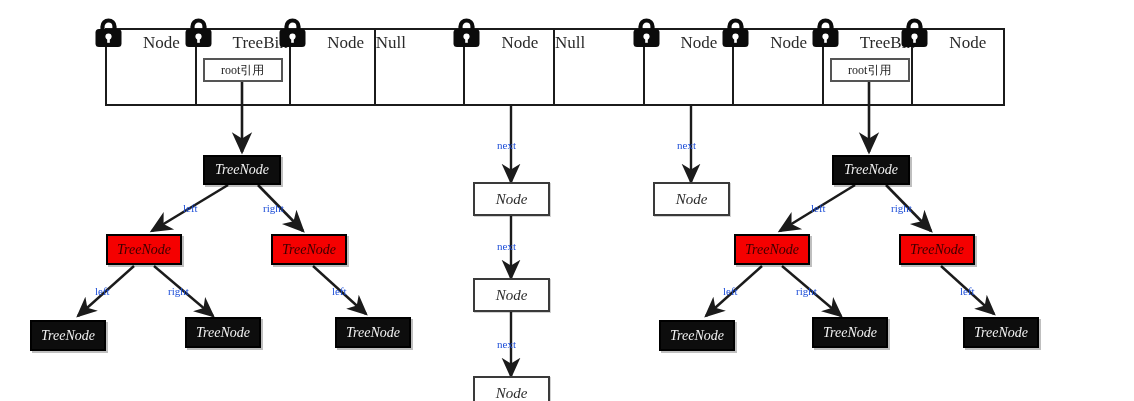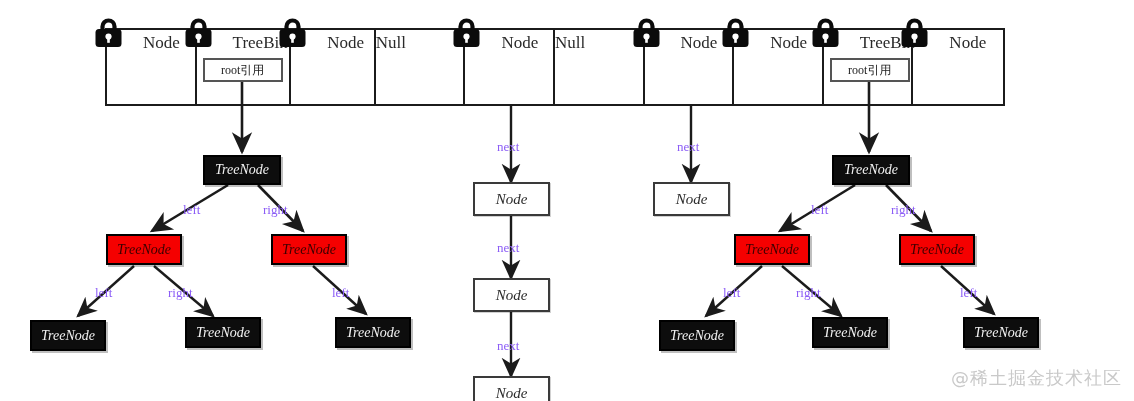--- a/index.html
+++ b/index.html
@@ -88,22 +88,22 @@
     background:#ffffff;
     color:#2a2a2a;
     border:2px solid #3a3a3a;
     box-shadow:1px 1px 0 rgba(0,0,0,.18);
     font-size:15px;
   }
 
   
   .elabel{
     position:absolute;
-    font-size:13px;
-    color:#8b5cf6;
+    font-size:11px;
+    color:#1d4ed8;
     white-space:nowrap;
   }
 
   
   .watermark{
     position:absolute;
     right:12px;bottom:8px;
     font-size:18px;
     color:#c9c9c9;
     font-family:"DejaVu Sans","Liberation Sans",sans-serif;
@@ -291,15 +291,14 @@
 
   <span class="elabel" style="left:497px;top:240px;">next</span>
   <div class="box white" style="left:473px;top:278px;width:77px;height:34px;">Node</div>
 
   <span class="elabel" style="left:497px;top:338px;">next</span>
   <div class="box white" style="left:473px;top:376px;width:77px;height:34px;">Node</div>
 
   <span class="elabel" style="left:677px;top:139px;">next</span>
   <div class="box white" style="left:653px;top:182px;width:77px;height:34px;">Node</div>
 
-  <div class="watermark">@稀土掘金技术社区</div>
 
 </div>
 
 </body></html>

